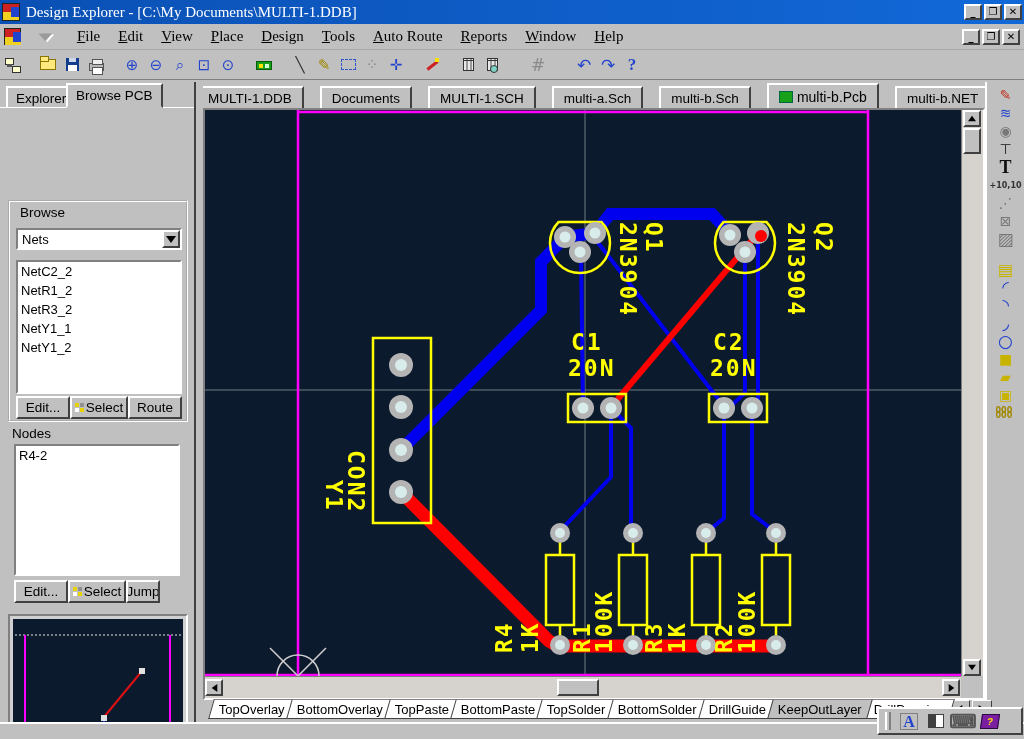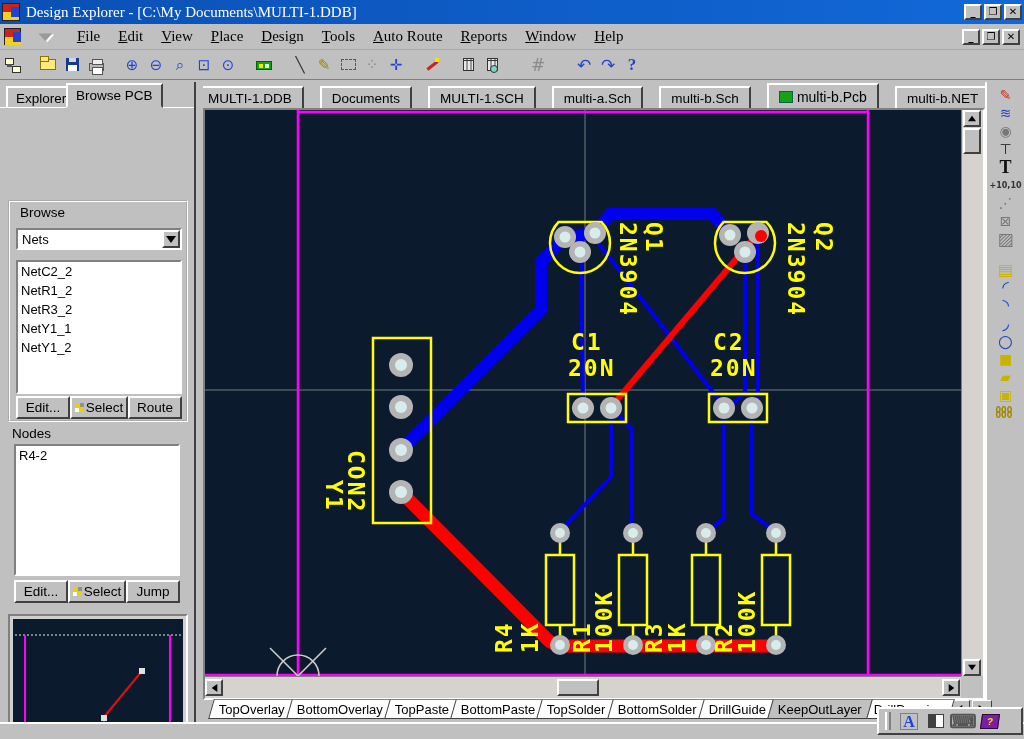--- a/index.html
+++ b/index.html
@@ -258,21 +258,21 @@
   <div class="nodes-label">Nodes</div>
   <div class="listbox" style="left:14px; top:362px; width:166px; height:132px;">
     <div class="li">R4-2</div>
   </div>
   <div class="btnrow" style="left:14px; top:498px;">
     <div class="pbtn" style="width:54px;">Edit...</div>
     <div class="pbtn" style="width:58px;">
         <span class="selicon"></span>
         <span>Select</span>
       </div>
-    <div class="pbtn" style="width:54px;">Jump</div>
+    <div class="pbtn" style="width:34px;">Jump</div>
   </div>
 
   <div class="preview">
     <svg width="170" height="188" viewBox="0 0 170 188">
       <line x1="2" y1="16" x2="168" y2="16" stroke="#e8e8e8" stroke-width="1" stroke-dasharray="2,2"></line>
       <line x1="2" y1="161" x2="168" y2="161" stroke="#e8e8e8" stroke-width="1" stroke-dasharray="2,2"></line>
       <line x1="12" y1="16" x2="12" y2="161" stroke="#ff00ff" stroke-width="2"></line>
       <line x1="157" y1="16" x2="157" y2="161" stroke="#ff00ff" stroke-width="2"></line>
       <line x1="129" y1="52" x2="91" y2="98" stroke="#dd1111" stroke-width="2"></line>
       <polyline points="91,99 91,116 77,129" fill="none" stroke="#2233dd" stroke-width="2"></polyline>

